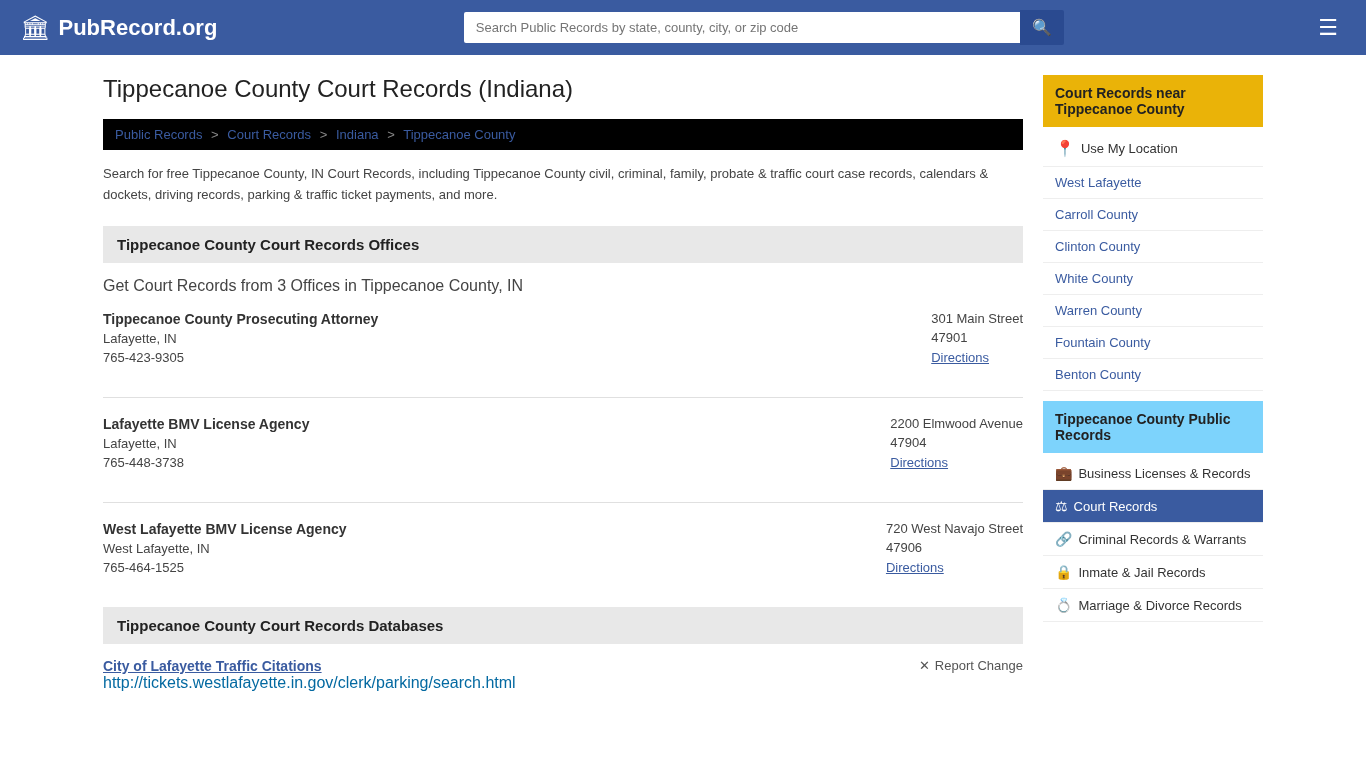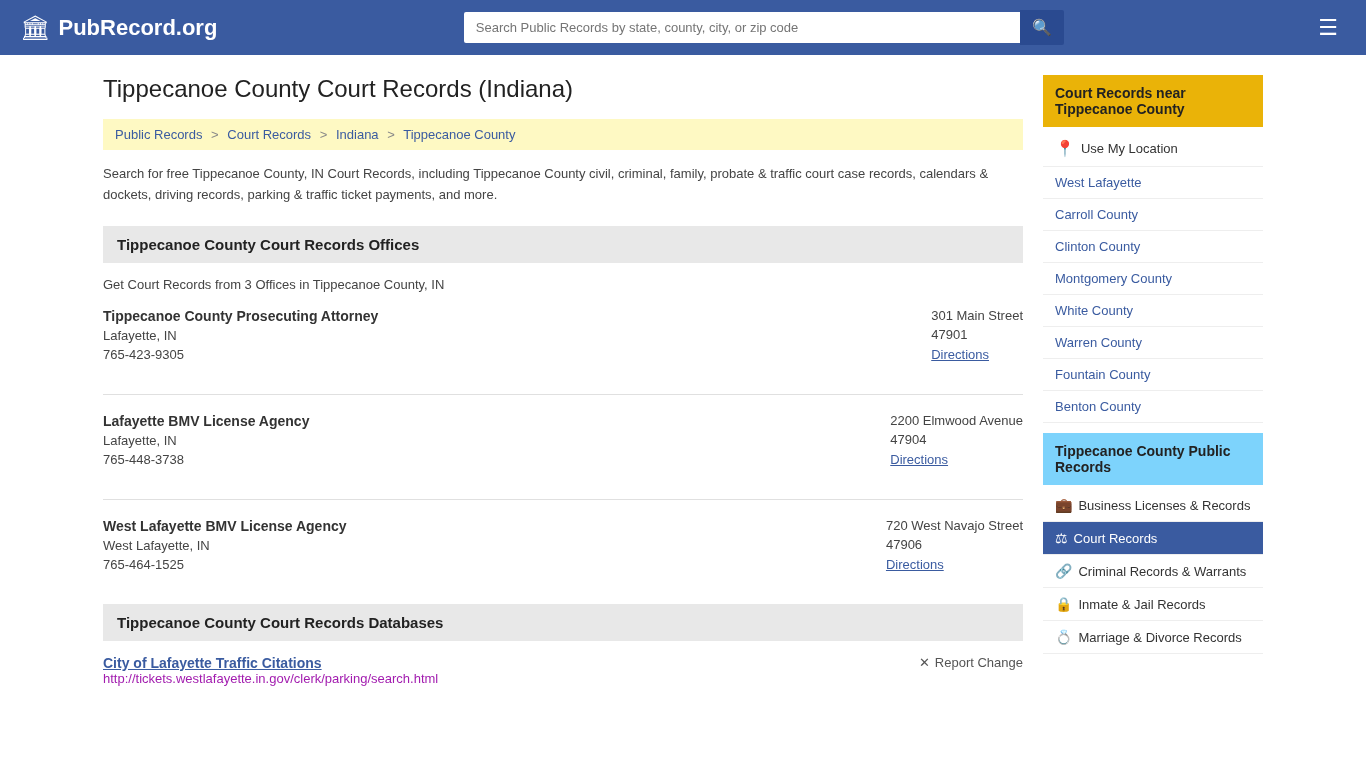--- a/index.html
+++ b/index.html
@@ -76,21 +76,21 @@
 
     .page-title {
       font-size: 24px;
       font-weight: normal;
       margin-bottom: 16px;
       color: #222;
     }
 
     
     .breadcrumb {
-      background: #fef9c3;
+      background: #000000;
       padding: 8px 12px;
       font-size: 13px;
       margin-bottom: 14px;
       color: #555;
     }
     .breadcrumb a {
       color: #3a5ba0;
       text-decoration: none;
     }
     .breadcrumb span {
@@ -109,21 +109,21 @@
     .section-heading {
       background: #e8e8e8;
       padding: 10px 14px;
       font-weight: bold;
       font-size: 15px;
       color: #222;
       margin-bottom: 14px;
     }
 
     .offices-count {
-      font-size: 13px;
+      font-size: 16px;
       color: #444;
       margin-bottom: 16px;
     }
 
     
     .office-entry {
       display: flex;
       justify-content: space-between;
       margin-bottom: 22px;
       padding-bottom: 10px;
@@ -174,22 +174,22 @@
     .db-link-entry {
       margin-top: 10px;
     }
     .db-link-title {
       font-weight: bold;
       color: #3a5ba0;
       text-decoration: underline;
       font-size: 14px;
     }
     .db-link-url {
-      font-size: 13px;
-      color: #a21caf;
+      font-size: 16px;
+      color: #0369a1;
     }
     .db-report {
       float: right;
       font-size: 13px;
       color: #555;
       display: flex;
       align-items: center;
       gap: 5px;
     }
 
@@ -382,21 +382,20 @@
     <div class="sidebar-section-heading">Court Records near Tippecanoe County</div>
 
     <div class="use-location">
       <span class="loc-dot">📍</span>
       <span>Use My Location</span>
     </div>
 
     <a class="nearby-link" href="#">West Lafayette</a>
     <a class="nearby-link" href="#">Carroll County</a>
     <a class="nearby-link" href="#">Clinton County</a>
-    <a class="nearby-link" href="#">Montgomery County</a>
     <a class="nearby-link" href="#">White County</a>
     <a class="nearby-link" href="#">Warren County</a>
     <a class="nearby-link" href="#">Fountain County</a>
     <a class="nearby-link" href="#">Benton County</a>
 
     <div class="sidebar-section-heading-2">Tippecanoe County Public Records</div>
 
     <div class="sidebar-item">
       <span class="si-icon">💼</span>
       <span>Business Licenses &amp; Records</span>

